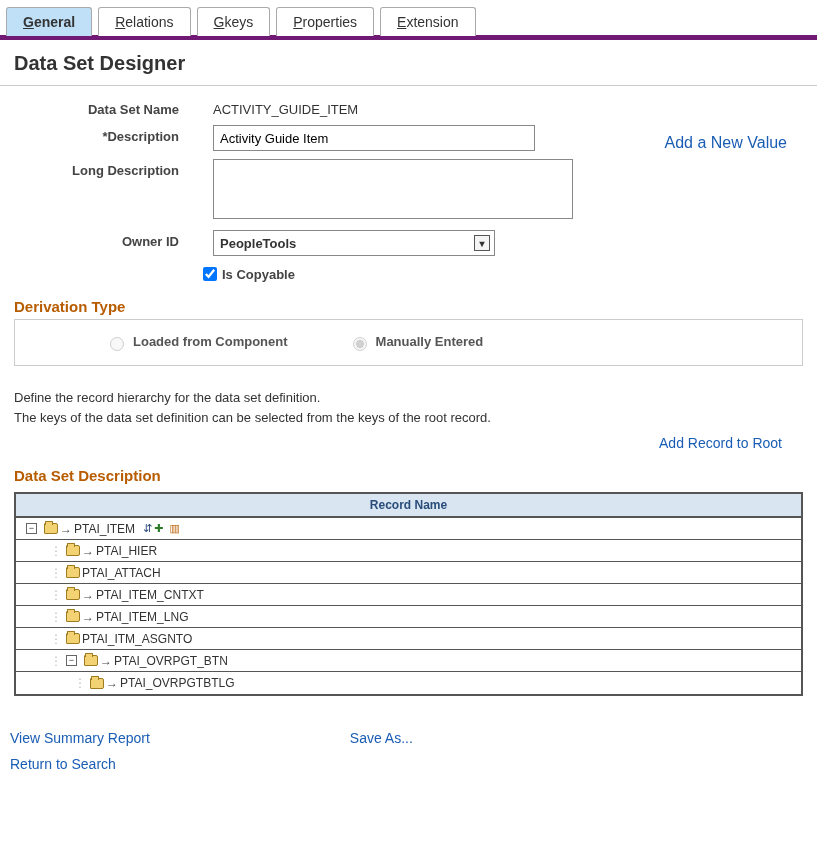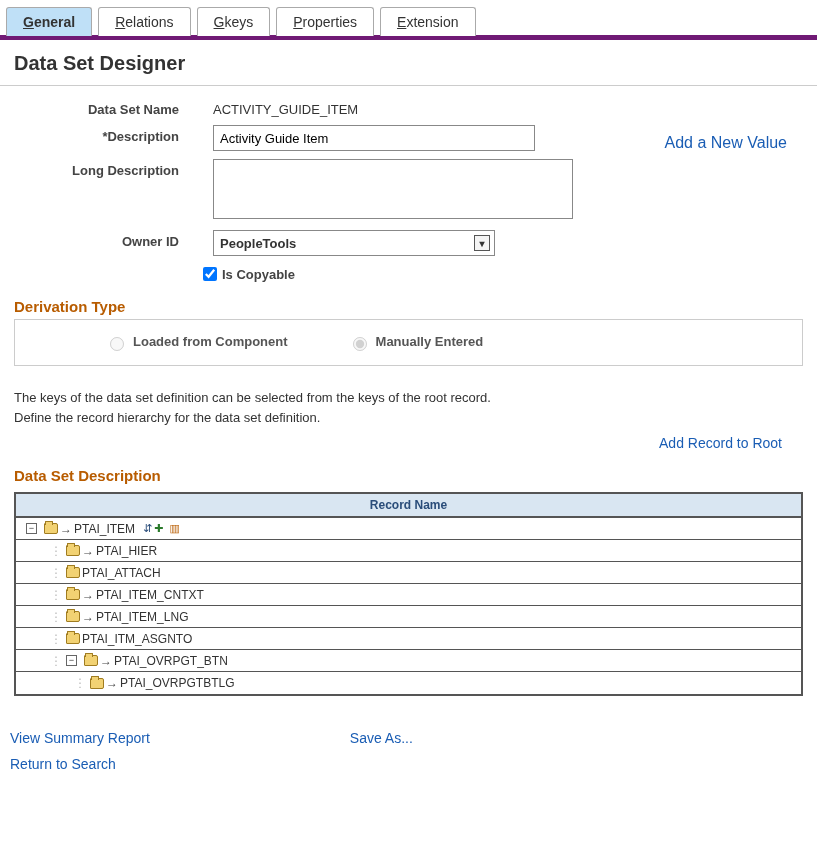--- a/index.html
+++ b/index.html
@@ -230,22 +230,22 @@
     <input type="radio" name="deriv" disabled="" style="">
     <span>Loaded from Component</span>
   </div>
   <div class="radio-item">
     <input type="radio" name="deriv" checked="" disabled="" style="">
     <span>Manually Entered</span>
   </div>
 </div>
 
 <div class="instr">
+  <div>Define the record hierarchy for the data set definition.</div>
   <div>The keys of the data set definition can be selected from the keys of the root record.</div>
-  <div>Define the record hierarchy for the data set definition.</div>
 </div>
 
 <div class="add-root-row">
   <span class="link">Add Record to Root</span>
 </div>
 
 <div class="section-title">Data Set Description</div>
 <div class="tree-box">
   <div class="tree-head">Record Name</div>
   <div id="tree-body">

